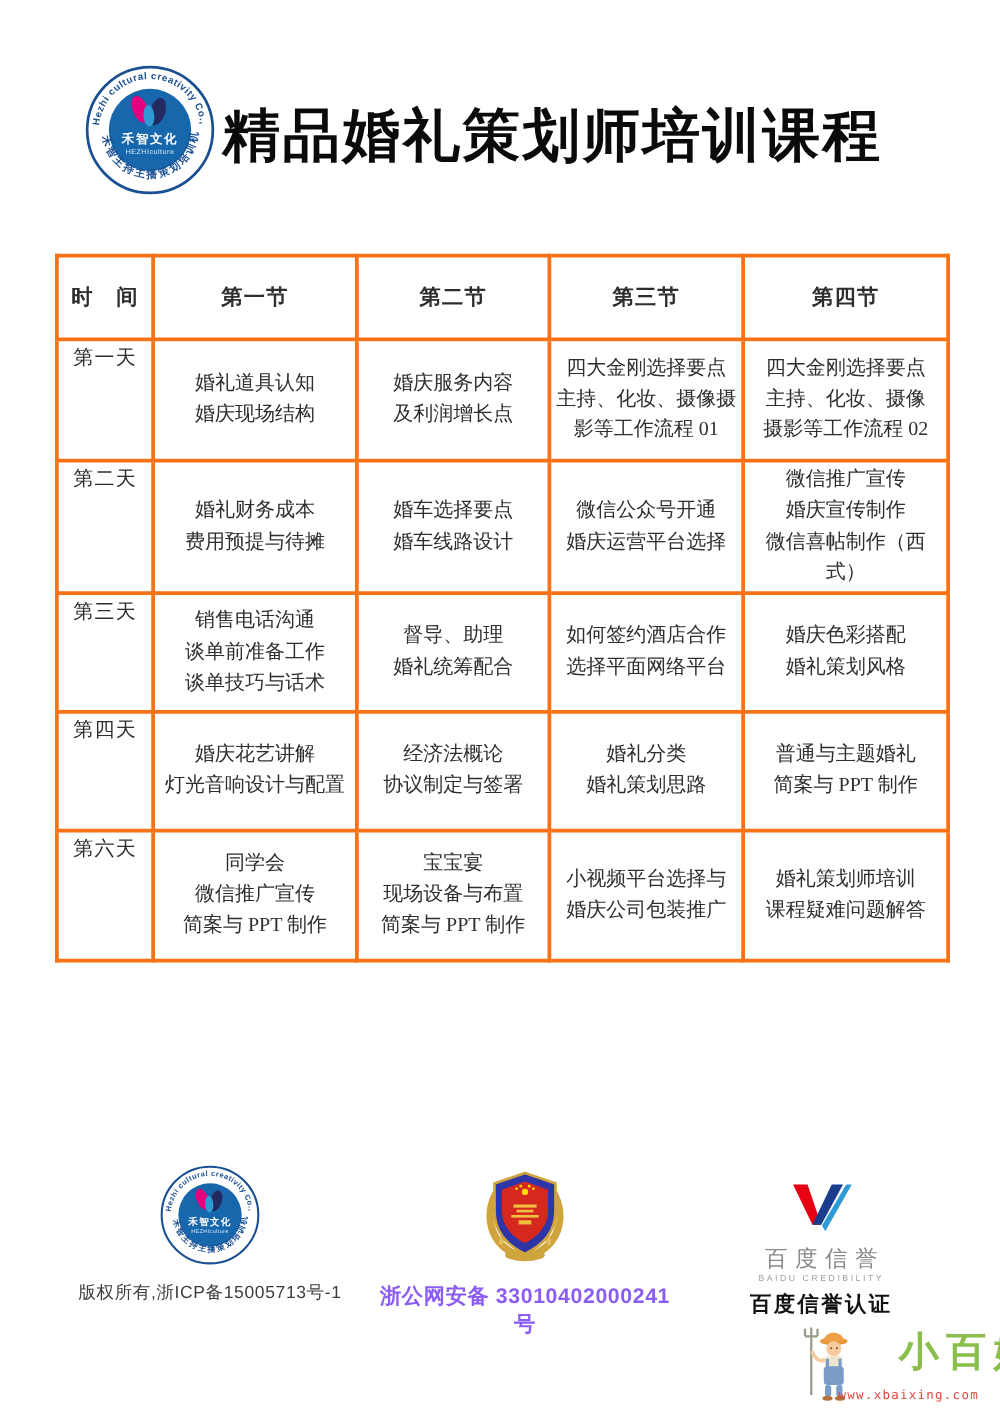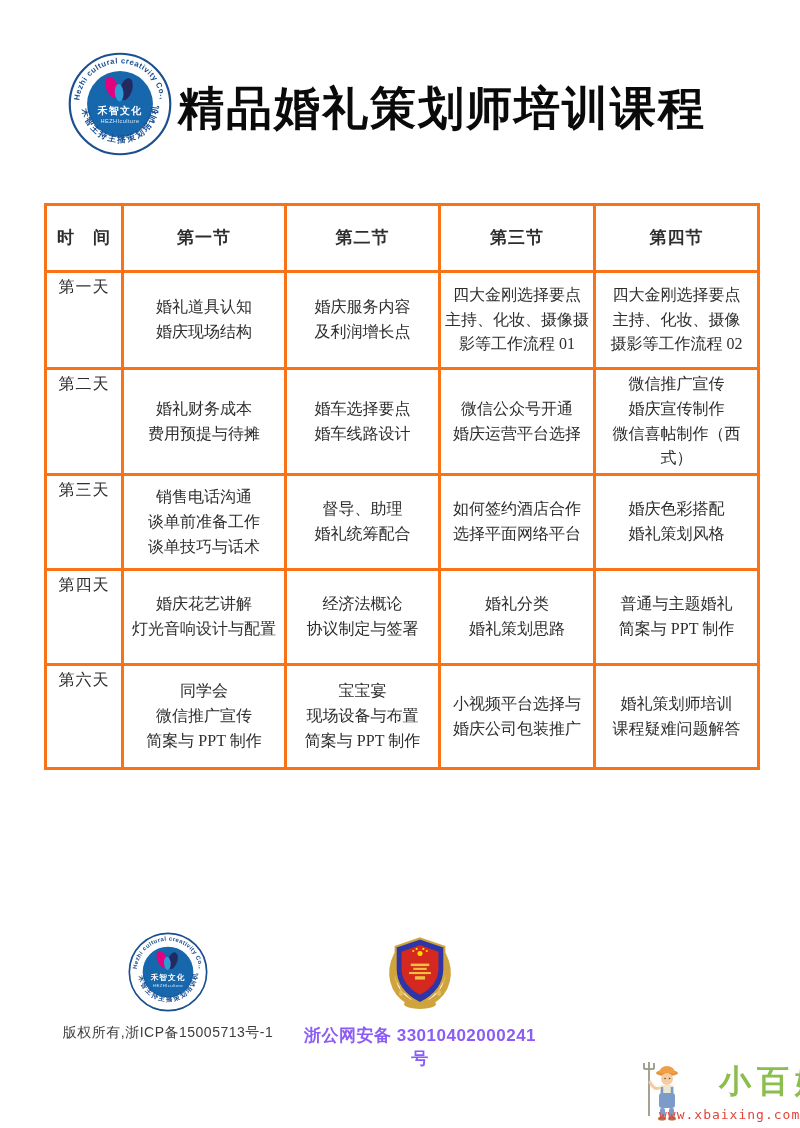--- a/index.html
+++ b/index.html
@@ -57,21 +57,21 @@
   
   .watermark { position:absolute; right:4px; bottom:4px; width:155px; height:64px; }
   .wm-farmer { position:absolute; left:0; bottom:2px; width:44px; height:62px; }
   .wm-name {
     position:absolute; left:46px; top:0; width:108px; text-align:center;
     font-size:32px; font-weight:bold; color:#8bbf4d; letter-spacing:6px;
     font-family:"Liberation Sans","DejaVu Sans",sans-serif; white-space:nowrap;margin-left:32px;
   }
   .wm-url {
     position:absolute; left:18px; bottom:2px; width:136px; text-align:center;
-    font-size:13px; color:#e2443a; letter-spacing:1px;
+    font-size:10px; color:#e2443a; letter-spacing:1px;
     font-family:"DejaVu Sans Mono","Liberation Mono",monospace;
   }
   .hidden-defs { position:absolute; width:0; height:0; overflow:hidden; }
 </style>
 </head>
 <body>
 
 <svg class="hidden-defs" aria-hidden="true">
   <symbol id="hezhi-logo" viewBox="0 0 120 120">
     <circle cx="60" cy="60" r="58" fill="#ffffff" stroke="#1a4f92" stroke-width="2.5"></circle>
@@ -217,20 +217,30 @@
         <g fill="#f0c040">
           <rect x="39" y="40" width="22" height="3"></rect>
           <rect x="42" y="45" width="16" height="2.5"></rect>
           <rect x="37" y="50" width="26" height="2.5"></rect>
           <rect x="44" y="55" width="12" height="4"></rect>
         </g>
       </svg>
       <div class="police-text">浙公网安备 33010402000241号</div>
     </div>
 
+    <div class="footer-block fb-right">
+      <svg class="baidu-v" viewBox="0 0 90 70">
+        <polygon points="10,8 28,8 45,58 34,58" fill="#e60012"></polygon>
+        <polygon points="34,58 45,58 72,8 58,8" fill="#1a3c8f"></polygon>
+        <polygon points="76,8 83,8 50,66 46,59" fill="#2e9bd6"></polygon>
+      </svg>
+      <div class="baidu-name">百度信誉</div>
+      <div class="baidu-en">BAIDU CREDIBILITY</div>
+      <div class="baidu-cert">百度信誉认证</div>
+    </div>
 
   </div>
 
   <div class="watermark">
     <svg class="wm-farmer" viewBox="0 0 44 62">
       <g stroke="#9a9a88" stroke-width="1.8" fill="none">
         <line x1="8" y1="8" x2="8" y2="56"></line>
         <line x1="3" y1="9" x2="13" y2="9"></line>
         <line x1="3" y1="9" x2="3" y2="3"></line>
         <line x1="8" y1="9" x2="8" y2="2"></line>

